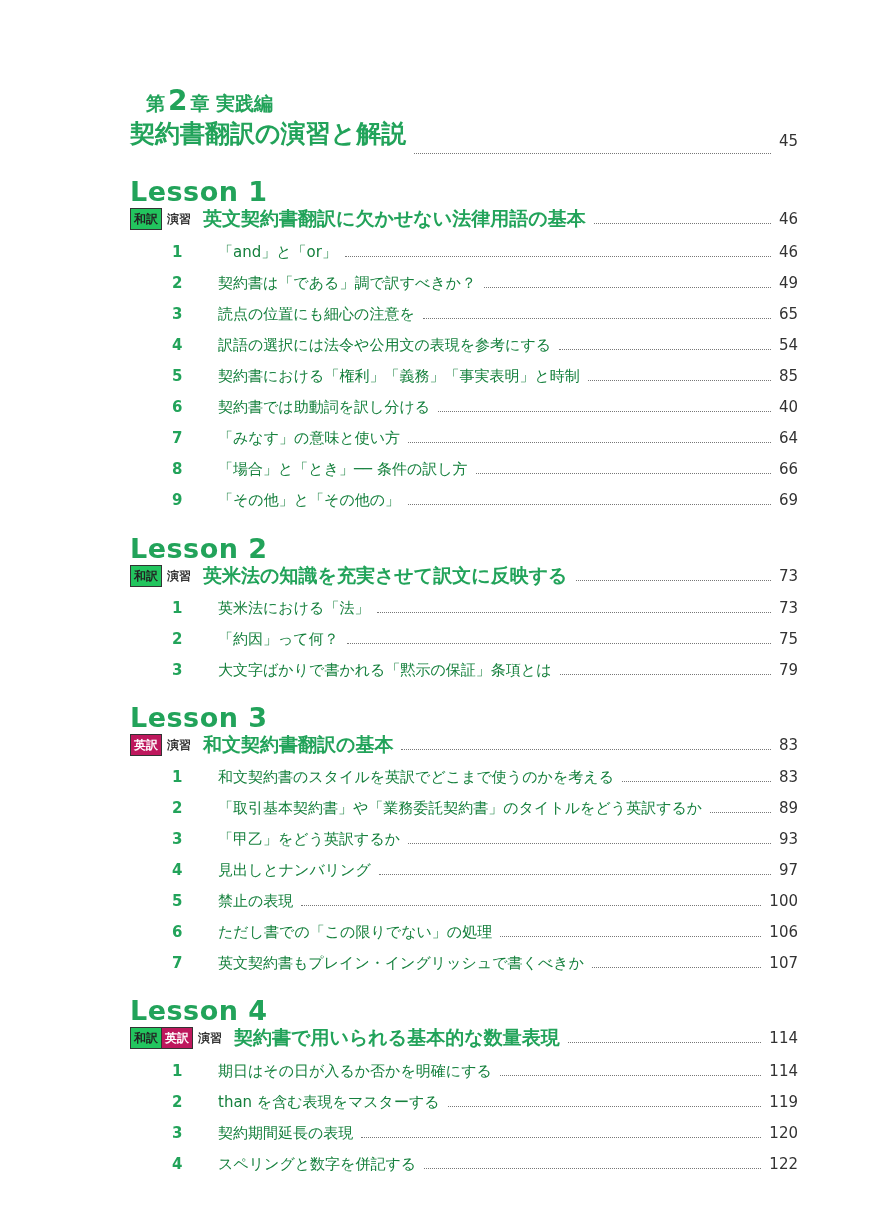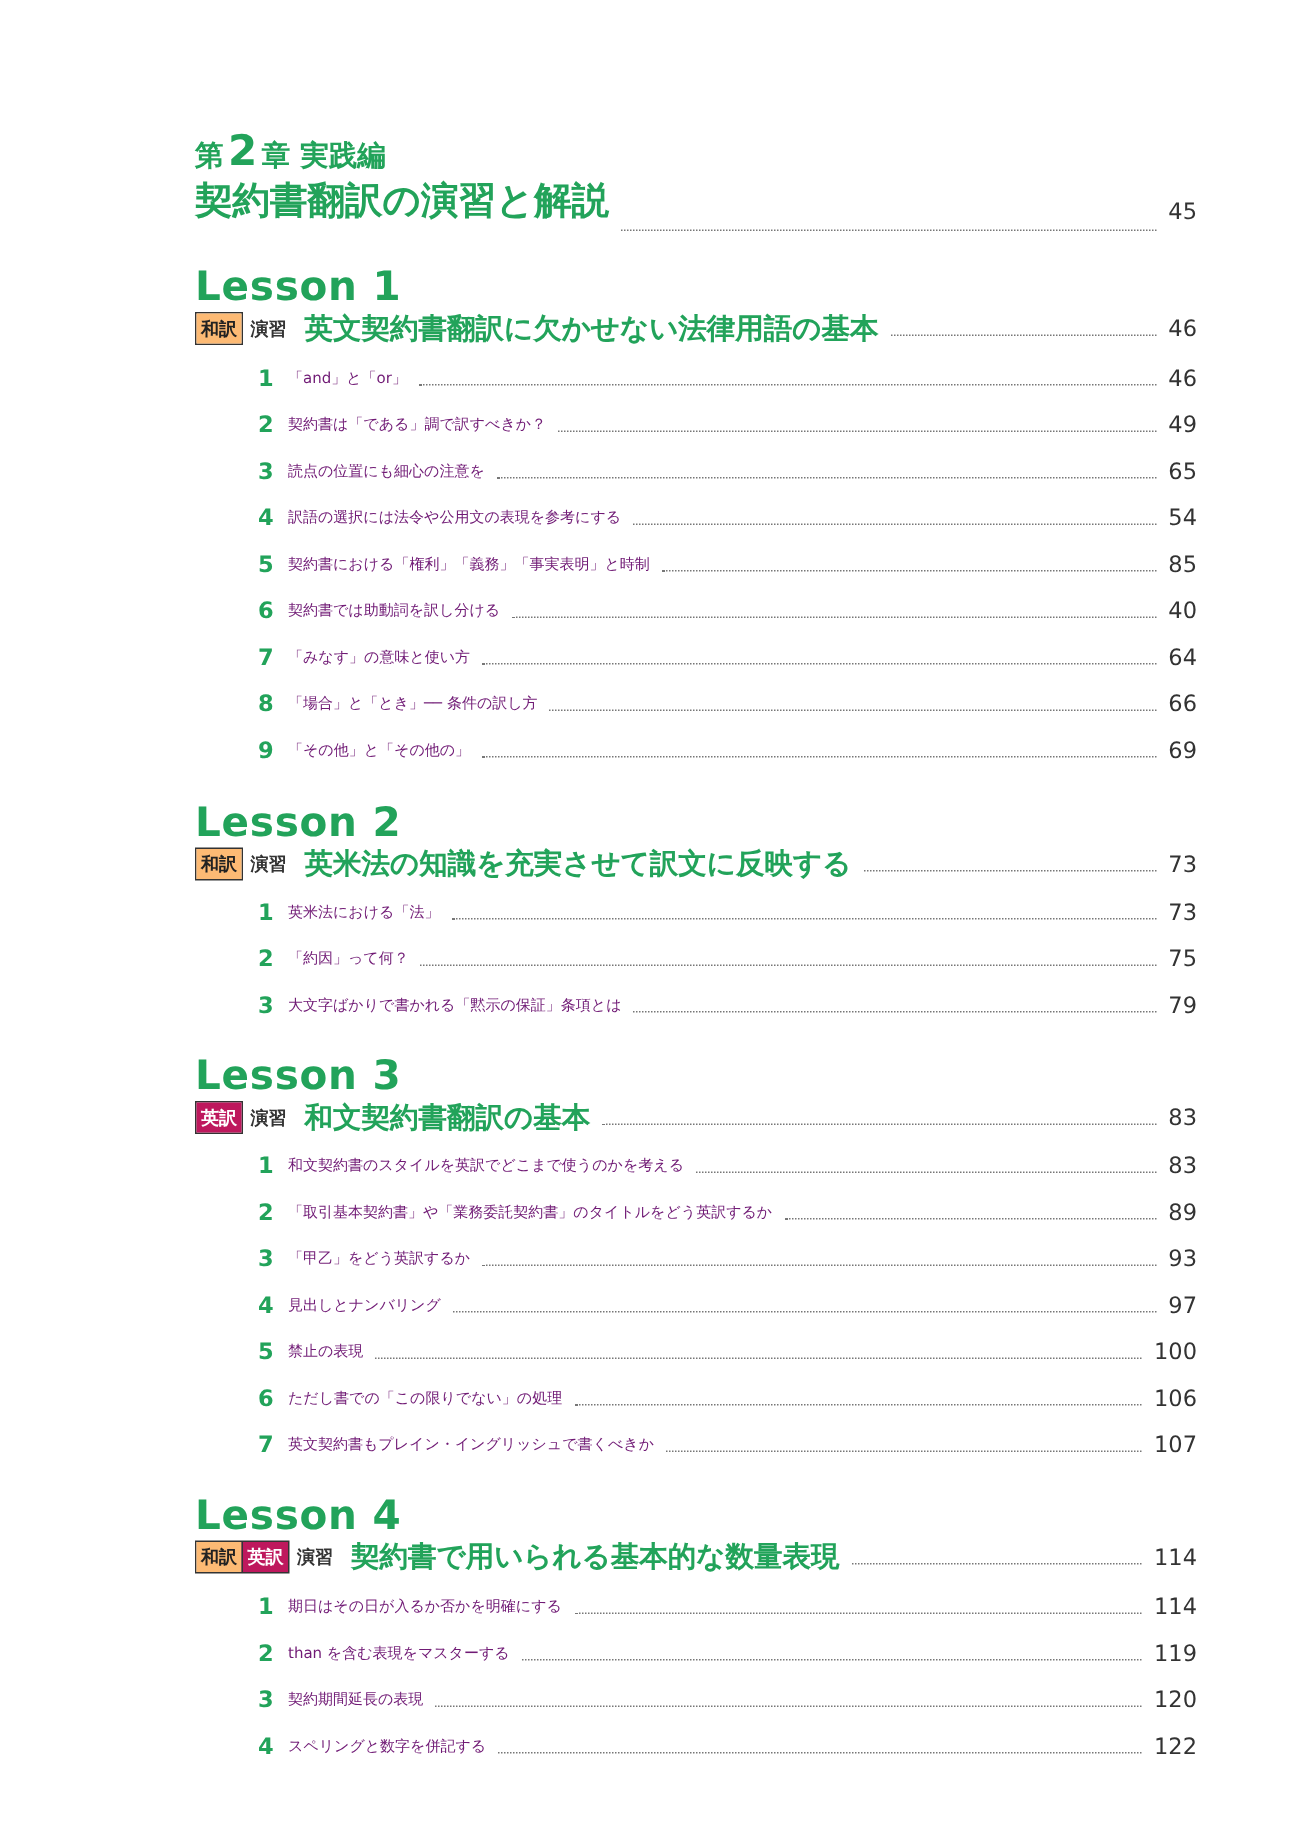--- a/index.html
+++ b/index.html
@@ -1,36 +1,36 @@
 <!DOCTYPE html>
 <html><head>
 <meta charset="utf-8">
 <style>
   html, body { margin: 0; padding: 0; background: #ffffff; }
   body { width: 873px; height: 1231px; position: relative; overflow: hidden;
          font-family: "DejaVu Sans", "Liberation Sans", sans-serif; color: #333333; }
   .page { position: absolute; left: 130px; top: 0; width: 668px; }
-  .chapter-label { position: absolute; top: 84px; left: 0; font-weight: bold; font-size: 19px; color: #22a35a; white-space: nowrap; }
+  .chapter-label { position: absolute; top: 84px; left: 16px; font-weight: bold; font-size: 19px; color: #22a35a; white-space: nowrap; }
   .chapter-label .num { font-size: 28px; margin: 0 3px; }
   .chapter-title-row { position: absolute; top: 114px; left: 0; right: 0; height: 36px; display: flex; align-items: flex-end; }
   .chapter-title { font-size: 25px; font-weight: bold; color: #22a35a; white-space: nowrap; }
   .dots { flex: 1; border-bottom: 1px dotted #777; margin: 0 8px; height: 0; position: relative; top: 4px; }
   .pg { font-size: 15px; color: #333; white-space: nowrap; }
   .lesson-head { position: absolute; left: 0; font-size: 27px; font-weight: bold; color: #22a35a; letter-spacing: 0.5px; white-space: nowrap; }
   .lesson-row { position: absolute; left: 0; right: 0; height: 28px; display: flex; align-items: center; }
   .badges { display: flex; border: 1px solid #333; height: 20px; }
   .badge { font-size: 12px; font-weight: bold; line-height: 20px; padding: 0 3px; white-space: nowrap; }
-  .badge.wa { background: #fdba74; color: #222; }
+  .badge.wa { background: #22c55e; color: #222; }
   .badge.ei { background: #be185d; color: #ffffff; }
   .badges .badge + .badge { border-left: 1px solid #333; }
   .ensyu { font-size: 12px; font-weight: bold; color: #333; margin-left: 5px; white-space: nowrap; }
   .lesson-title { font-size: 19px; font-weight: bold; color: #22a35a; margin-left: 12px; white-space: nowrap; }
   .item-row { position: absolute; left: 42px; right: 0; height: 24px; display: flex; align-items: center; }
   .item-num { width: 20px; font-size: 15px; font-weight: bold; color: #22a35a; flex: none; }
-  .item-text { font-size: 10px; color: #701a75; white-space: nowrap; }
+  .item-text { font-size: 15px; color: #15803d; white-space: nowrap; margin-left: 26px; }
 </style>
 </head>
 <body>
 
 <div class="page">
 
   <div class="chapter-label">
     <span>第</span><span class="num">2</span><span>章 実践編</span>
   </div>
   <div class="chapter-title-row">

